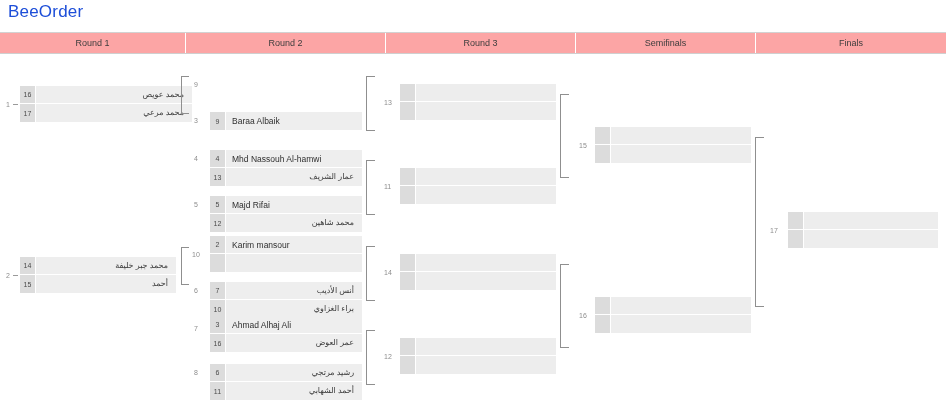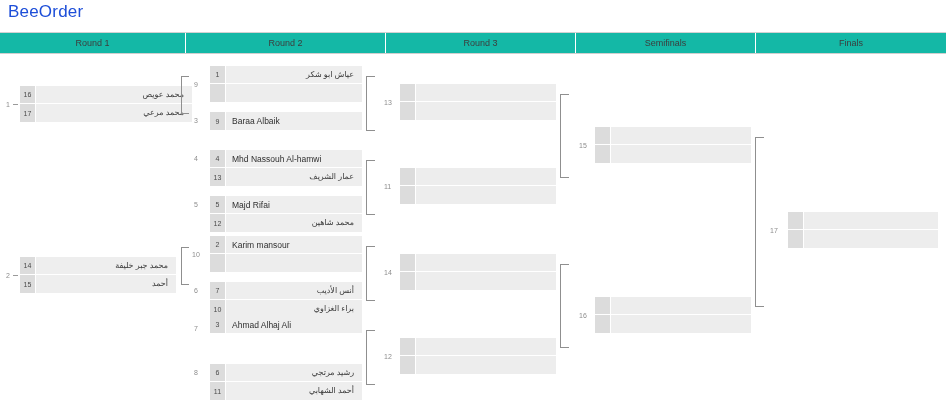--- a/index.html
+++ b/index.html
@@ -22,21 +22,21 @@
     letter-spacing: 0.2px;
     font-weight: 400;
   }
 
   
   #rounds-header {
     position: absolute;
     left: 0; top: 32px;
     width: 946px; height: 22px;
     display: flex;
-    background: #14b8a6;
+    background: #fca5a5;
     border-top: 1px solid #d2d2d2;
     border-bottom: 1px solid #cfcfcf;
   }
   .round-head {
     height: 100%;
     display: flex;
     align-items: center;
     justify-content: center;
     font-size: 9px;
     color: #3d3d3d;
@@ -165,30 +165,20 @@
       <span class="v" style="height:38px;"></span>
       <span class="t" style="width:8px;"></span>
       <span class="b" style="width:8px;"></span>
     </div>
     <div class="conn" style="left:181px; top:193px; width:12px; height:38px;">
       <span class="v" style="height:38px;"></span>
       <span class="t" style="width:8px;"></span>
       <span class="b" style="width:8px;"></span>
     </div>
 
-    <div class="match" style="left:210px; top:12px; width:152px;">
-      <div class="slot">
-        <span class="seed">1</span>
-        <span class="pname ar">عياش ابو شكر</span>
-      </div>
-      <div class="slot last empty">
-        <span class="seed"></span>
-        <span class="pname"></span>
-      </div>
-    </div>
     <div class="mnum" style="left:194px; top:27px;">9</div>
 
     <div class="match" style="left:210px; top:58px; width:152px;">
       <div class="slot last">
         <span class="seed">9</span>
         <span class="pname">Baraa Albaik</span>
       </div>
     </div>
     <div class="mnum" style="left:194px; top:63px;">3</div>
 
@@ -238,20 +228,24 @@
         <span class="pname ar">براء الغزاوي</span>
       </div>
     </div>
     <div class="mnum" style="left:194px; top:233px;">6</div>
 
     <div class="match" style="left:210px; top:262px; width:152px;">
       <div class="slot">
         <span class="seed">3</span>
         <span class="pname">Ahmad Alhaj Ali</span>
       </div>
+      <div class="slot last">
+        <span class="seed">16</span>
+        <span class="pname ar">عمر العوض</span>
+      </div>
     </div>
     <div class="mnum" style="left:194px; top:271px;">7</div>
 
     <div class="match" style="left:210px; top:310px; width:152px;">
       <div class="slot">
         <span class="seed">6</span>
         <span class="pname ar">رشيد مرتجي</span>
       </div>
       <div class="slot last">
         <span class="seed">11</span>

